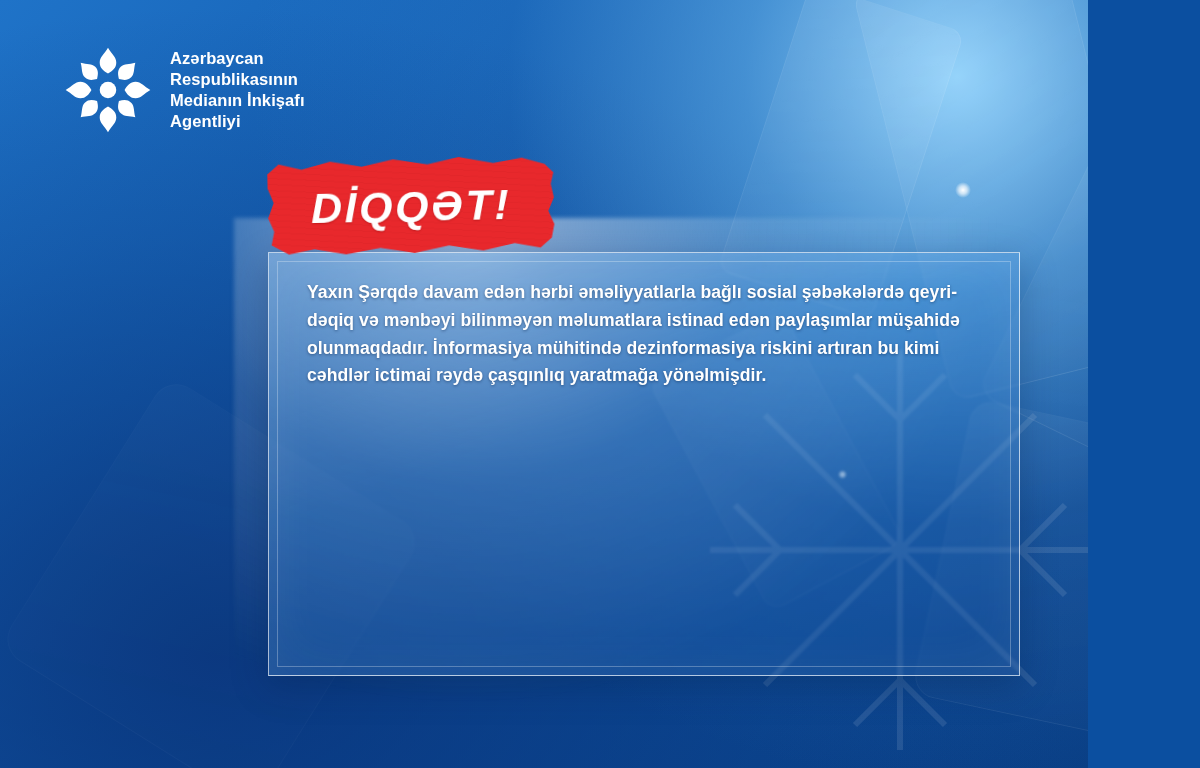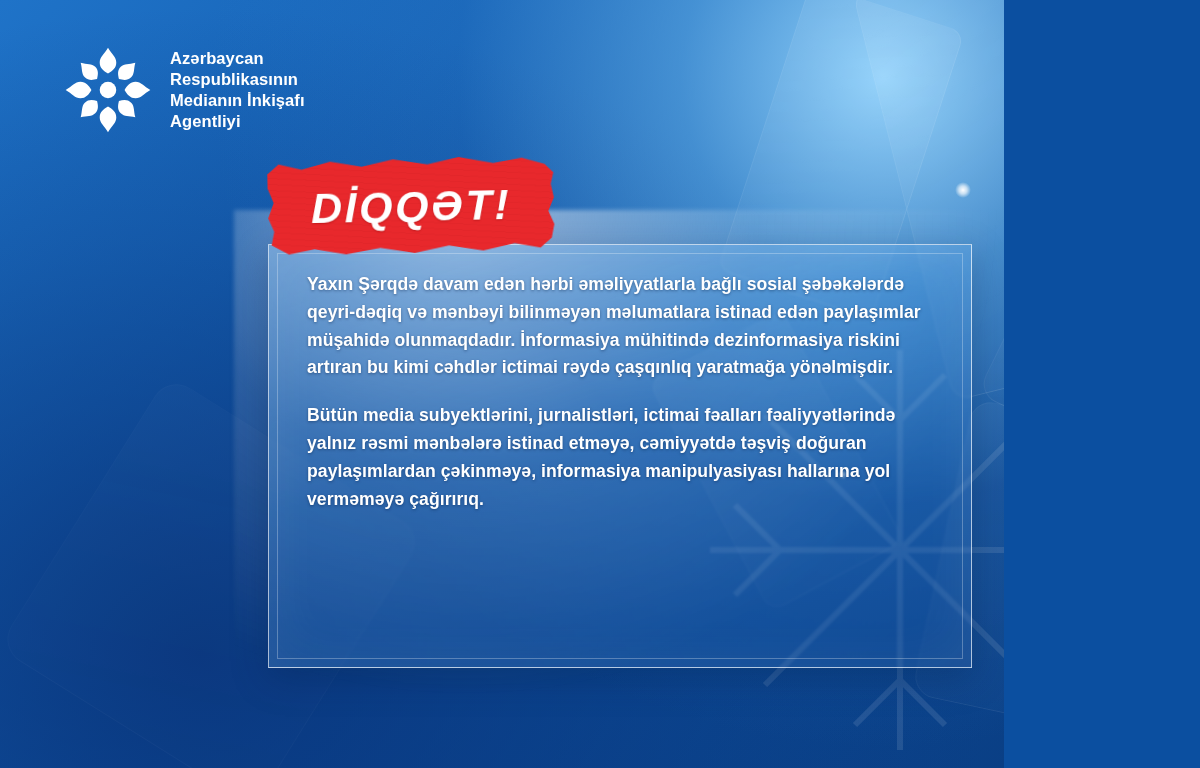--- a/index.html
+++ b/index.html
@@ -5,21 +5,21 @@
   html, body {
     margin: 0;
     padding: 0;
     background: #0b4fa0;
   }
   body {
     font-family: "Liberation Sans", sans-serif;
   }
   .canvas {
     position: relative;
-    width: 1004px;
+    width: 1088px;
     height: 768px;
     overflow: hidden;
     background:
       radial-gradient(circle at 88% 10%, rgba(150,215,255,0.95) 0%, rgba(110,190,245,0.55) 18%, rgba(60,140,215,0.15) 38%, rgba(0,0,0,0) 60%),
       radial-gradient(ellipse at 20% 85%, rgba(8,50,120,0.85) 0%, rgba(8,50,120,0.25) 45%, rgba(0,0,0,0) 70%),
       linear-gradient(135deg, #1f73c8 0%, #1763b6 28%, #0f52a2 52%, #0c4a96 72%, #0a3f85 100%);
   }
   
   .deco {
     position: absolute;
@@ -126,24 +126,25 @@
     font-weight: bold;
     letter-spacing: 2.5px;
     font-style: italic;
     text-shadow: 0 1px 2px rgba(120,0,0,0.35);
   }
 
   
   .panel-wrap {
     position: absolute;
     left: 268px;
-    top: 244px;
+    top: 252px;
     width: 704px;
     height: 424px;
     z-index: 4;
+    padding-left: 48px;
   }
   .panel-glow {
     position: absolute;
     left: -34px;
     top: -34px;
     width: 772px;
     height: 492px;
     background: radial-gradient(ellipse at 30% 0%, rgba(255,255,255,0.55) 0%, rgba(255,255,255,0.12) 38%, rgba(255,255,255,0) 70%);
     filter: blur(2px);
   }
@@ -230,18 +231,17 @@
     <div class="stamp-bg"></div>
     <div class="stamp-label">DİQQƏT!</div>
   </div>
 
   <div class="panel-wrap">
     <div class="panel-glow"></div>
     <div class="panel">
       <div class="panel-inner"></div>
       <div class="panel-text">
         <p>Yaxın Şərqdə davam edən hərbi əməliyyatlarla bağlı sosial şəbəkələrdə qeyri-dəqiq və mənbəyi bilinməyən məlumatlara istinad edən paylaşımlar müşahidə olunmaqdadır. İnformasiya mühitində dezinformasiya riskini artıran bu kimi cəhdlər ictimai rəydə çaşqınlıq yaratmağa yönəlmişdir.</p>
-        <p>Bütün media subyektlərini, jurnalistləri, ictimai fəalları fəaliyyətlərində yalnız rəsmi mənbələrə istinad etməyə, cəmiyyətdə təşviş doğuran paylaşımlardan çəkinməyə, informasiya  manipulyasiyası hallarına yol verməməyə çağırırıq.</p>
       </div>
     </div>
   </div>
 
 </div>
 
 </body></html>

